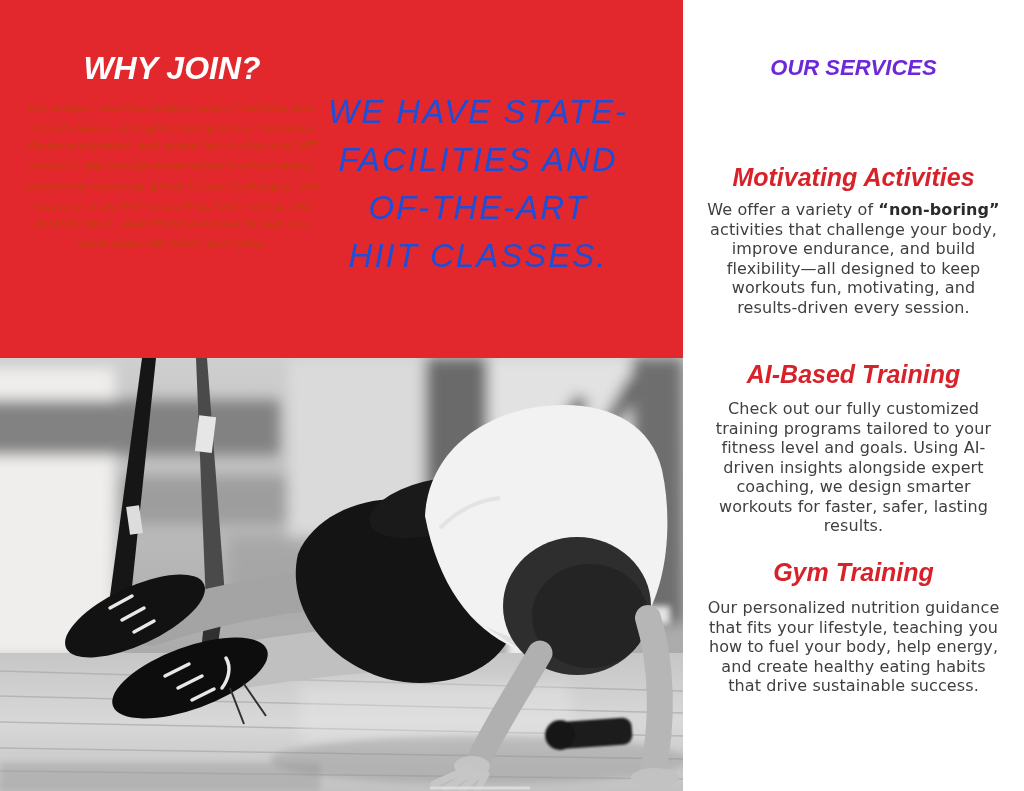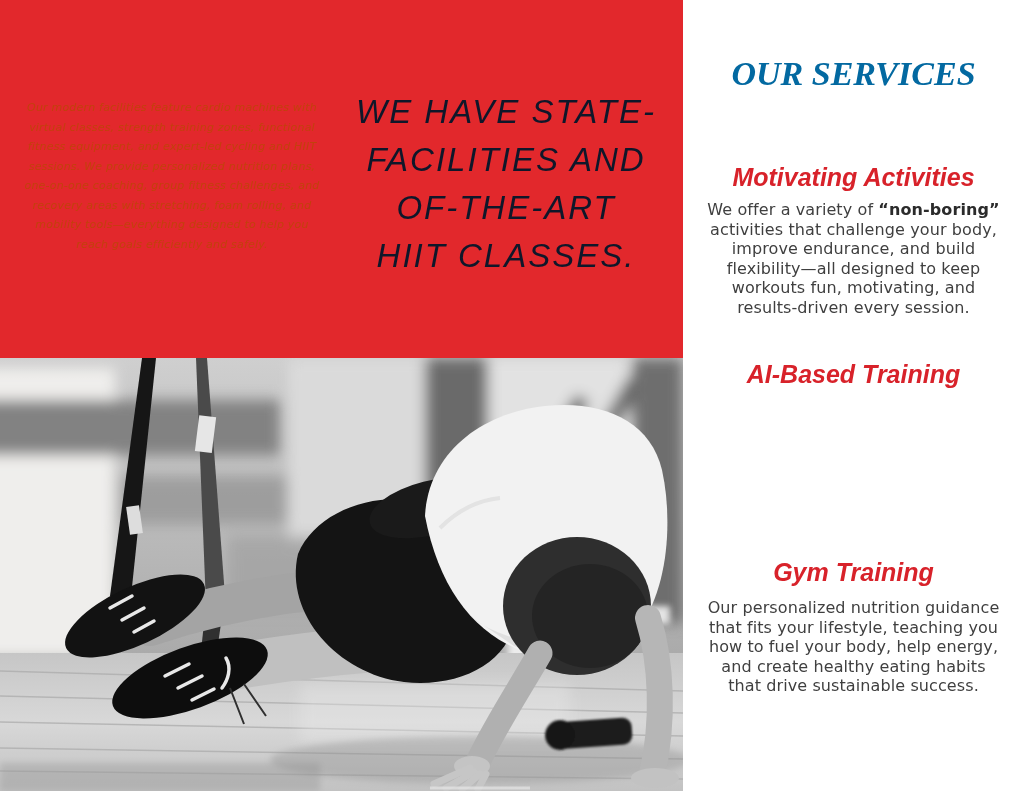--- a/index.html
+++ b/index.html
@@ -28,32 +28,32 @@
     font-size:32px;font-weight:bold;font-style:italic;
     letter-spacing:0px;
   }
   .left-body{
     position:absolute;left:24px;top:98px;width:296px;
     text-align:center;color:#c2410c;
     font-size:11px;line-height:19.5px;letter-spacing:0.2px;font-style:italic;
   }
   
   .mid-headline{
-    position:absolute;left:356px;top:88px;width:300px;
-    text-align:center;color:#0f172a;
+    position:absolute;left:328px;top:88px;width:300px;
+    text-align:center;color:#1d4ed8;
     font-family:"Liberation Sans",sans-serif;
     font-size:33px;font-style:italic;font-weight:normal;
     letter-spacing:2px;line-height:48px;
   }
   
   .right-title{
     position:absolute;left:703px;top:55px;width:301px;
-    text-align:center;color:#0369a1;
-    font-family:Liberation Serif, serif;
-    font-size:34px;font-weight:bold;font-style:italic;
+    text-align:center;color:#6d28d9;
+    font-family:Liberation Sans, sans-serif;
+    font-size:22px;font-weight:bold;font-style:italic;
   }
   .svc-heading{
     position:absolute;left:703px;width:301px;
     text-align:center;color:#d8222a;
     font-family:"Liberation Sans",sans-serif;
     font-size:25px;font-weight:bold;font-style:italic;
   }
   .svc-body{
     position:absolute;left:703px;width:301px;
     text-align:center;color:#3f3f3f;
@@ -64,20 +64,21 @@
   #svc1-h{top:360px;}  #svc1-b{top:399px;}
   #svc2-h{top:558px;}  #svc2-b{top:598px;}
 </style>
 </head>
 <body>
 
 <div id="canvas">
 
   <div class="red-block"></div>
 
+  <div class="left-title">WHY JOIN?</div>
   <div class="left-body">Our modern facilities feature cardio machines with virtual classes, strength training zones, functional fitness equipment, and expert-led cycling and HIIT sessions. We provide personalized nutrition plans, one-on-one coaching, group fitness challenges, and recovery areas with stretching, foam rolling, and mobility tools—everything designed to help you reach goals efficiently and safely.</div>
 
   <div class="mid-headline">
     <div>WE HAVE STATE-</div>
     <div>FACILITIES AND</div>
     <div>OF-THE-ART</div>
     <div>HIIT CLASSES.</div>
   </div>
 
   <div class="photo-wrap">
@@ -188,17 +189,18 @@
 
   <div class="right-col">
     
   </div>
   <div class="right-title">OUR SERVICES</div>
 
   <div class="svc-heading" id="svc0-h">Motivating Activities</div>
   <div class="svc-body" id="svc0-b"><span>We offer a variety of </span><b>“non-boring”</b><span> activities that challenge your body, improve endurance, and build flexibility—all designed to keep workouts fun, motivating, and results-driven every session.</span></div>
 
   <div class="svc-heading" id="svc1-h">AI-Based Training</div>
+  <div class="svc-body" id="svc1-b">Check out our fully customized training programs tailored to your fitness level and goals. Using AI-driven insights alongside expert coaching, we design smarter workouts for faster, safer, lasting results.</div>
 
   <div class="svc-heading" id="svc2-h">Gym Training</div>
   <div class="svc-body" id="svc2-b">Our personalized nutrition guidance that fits your lifestyle, teaching you how to fuel your body, help energy, and create healthy eating habits that drive sustainable success.</div>
 
 </div>
 
 </body></html>

